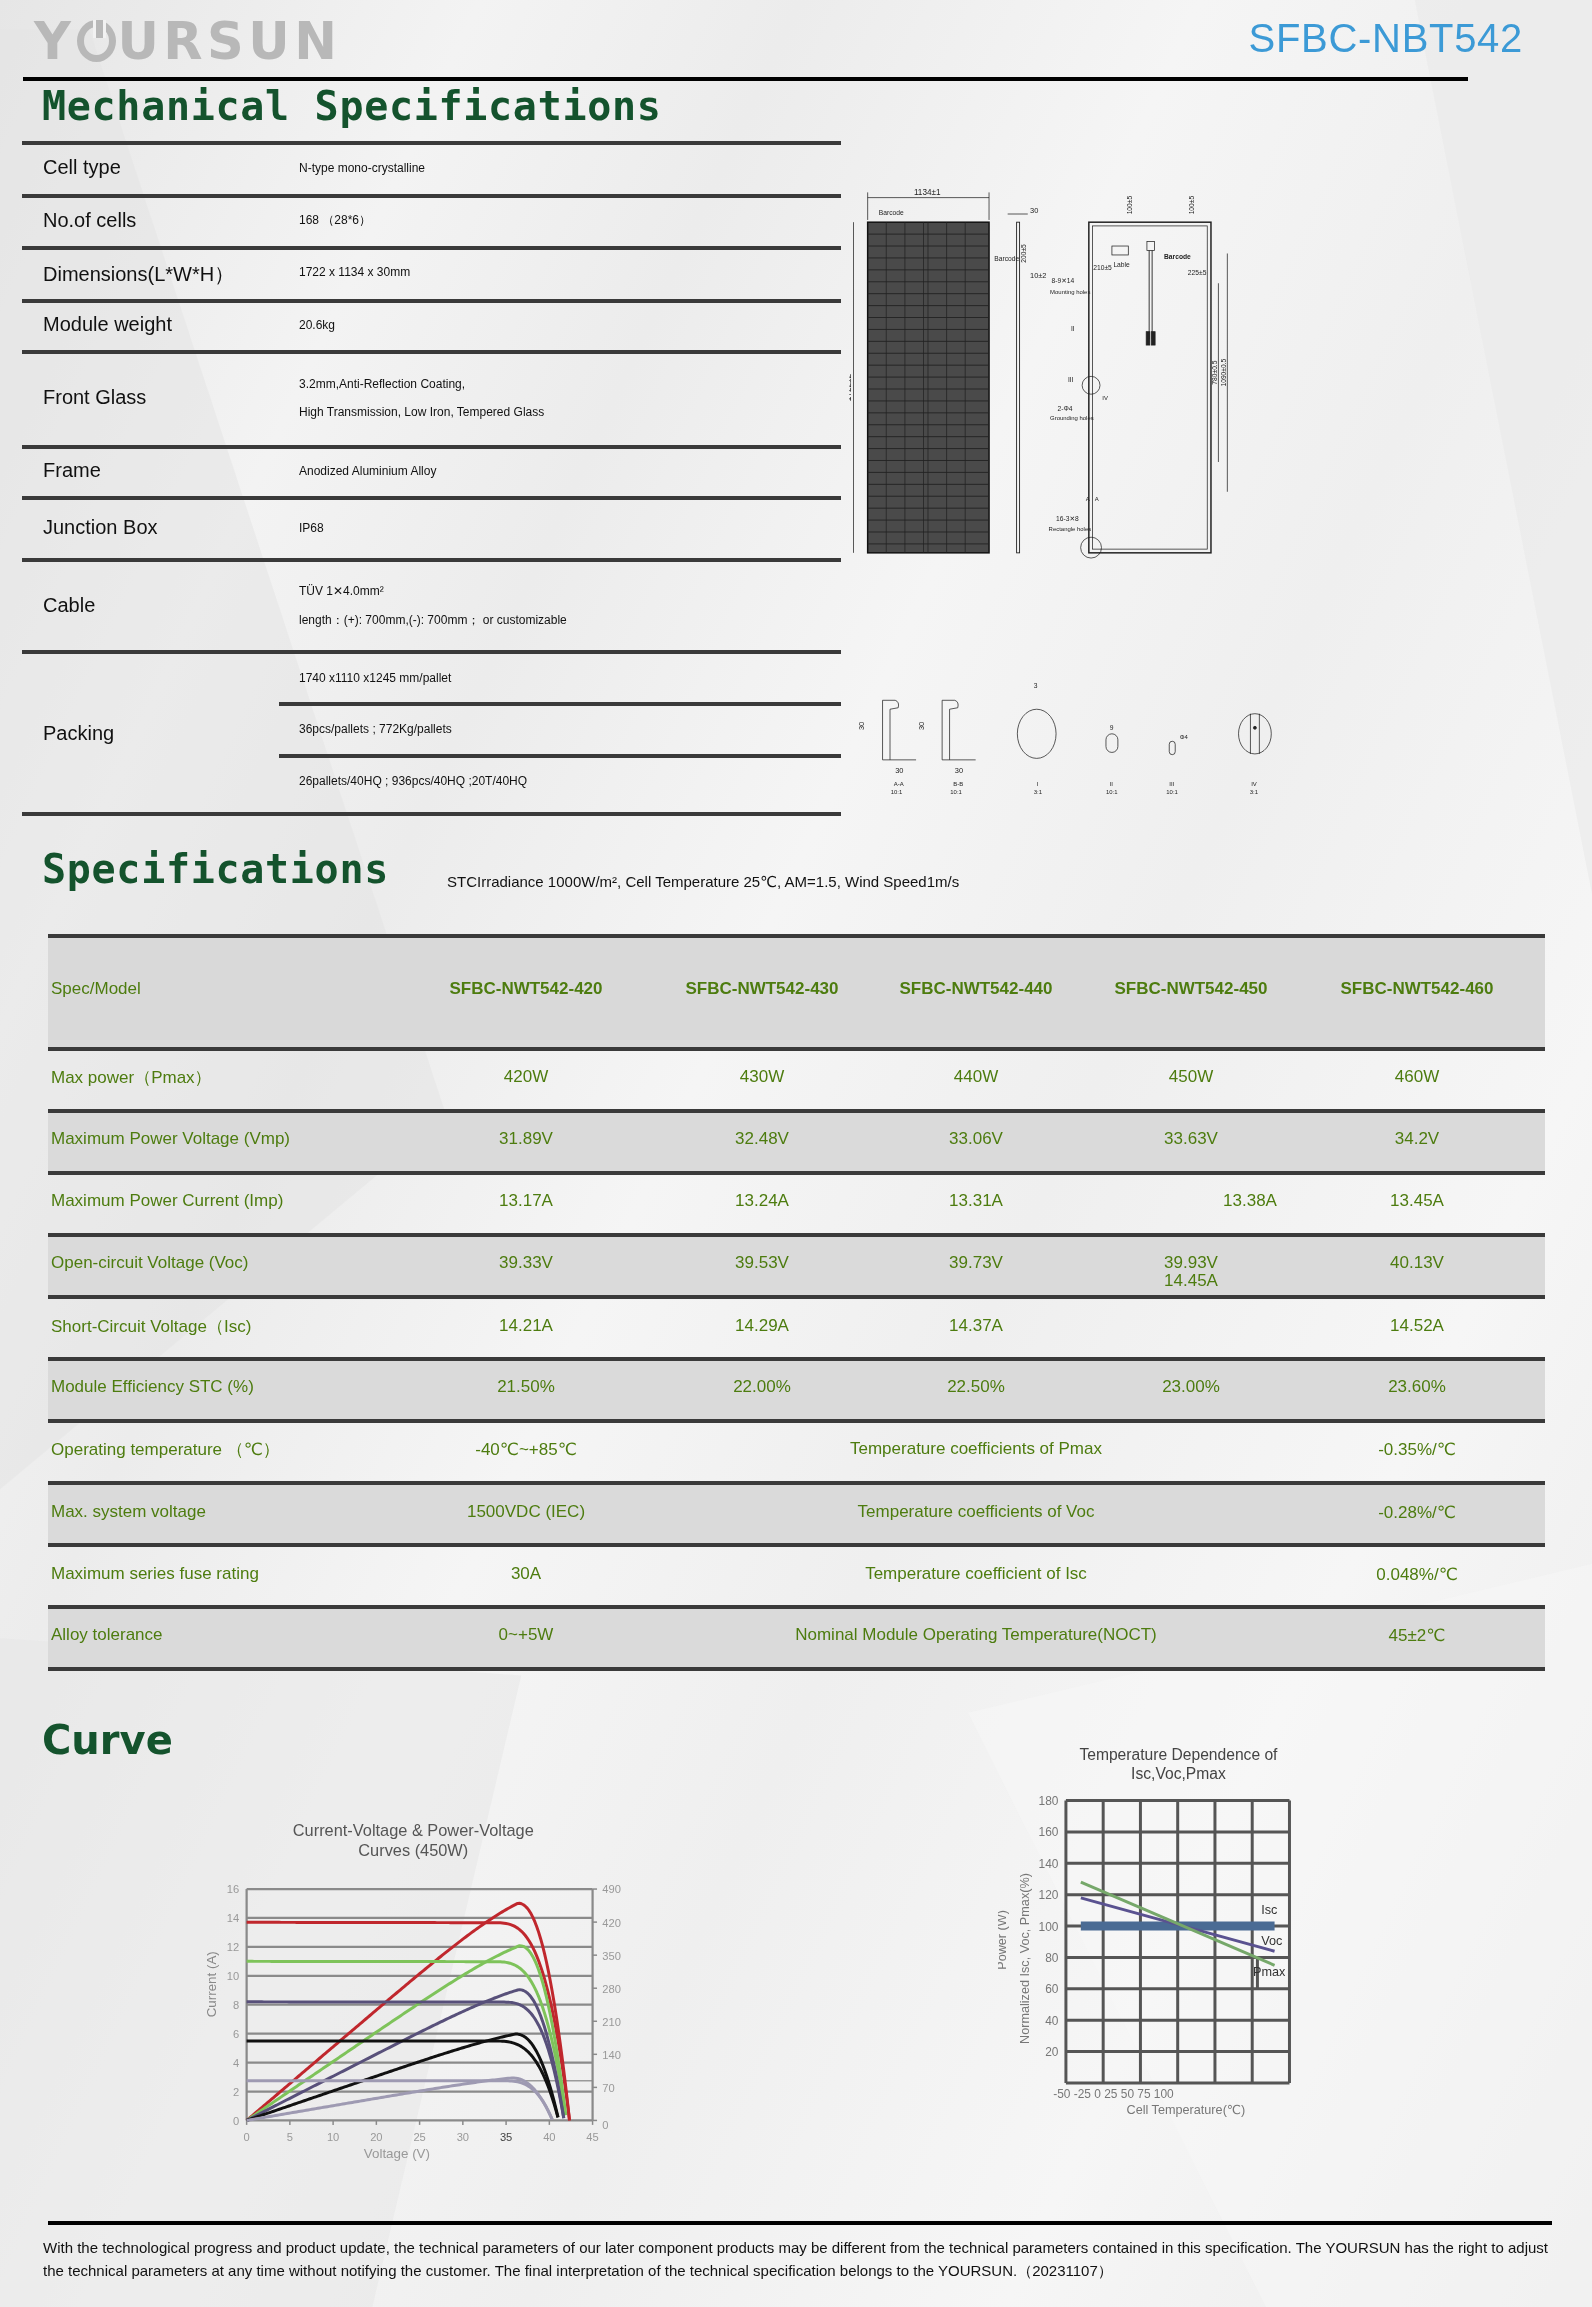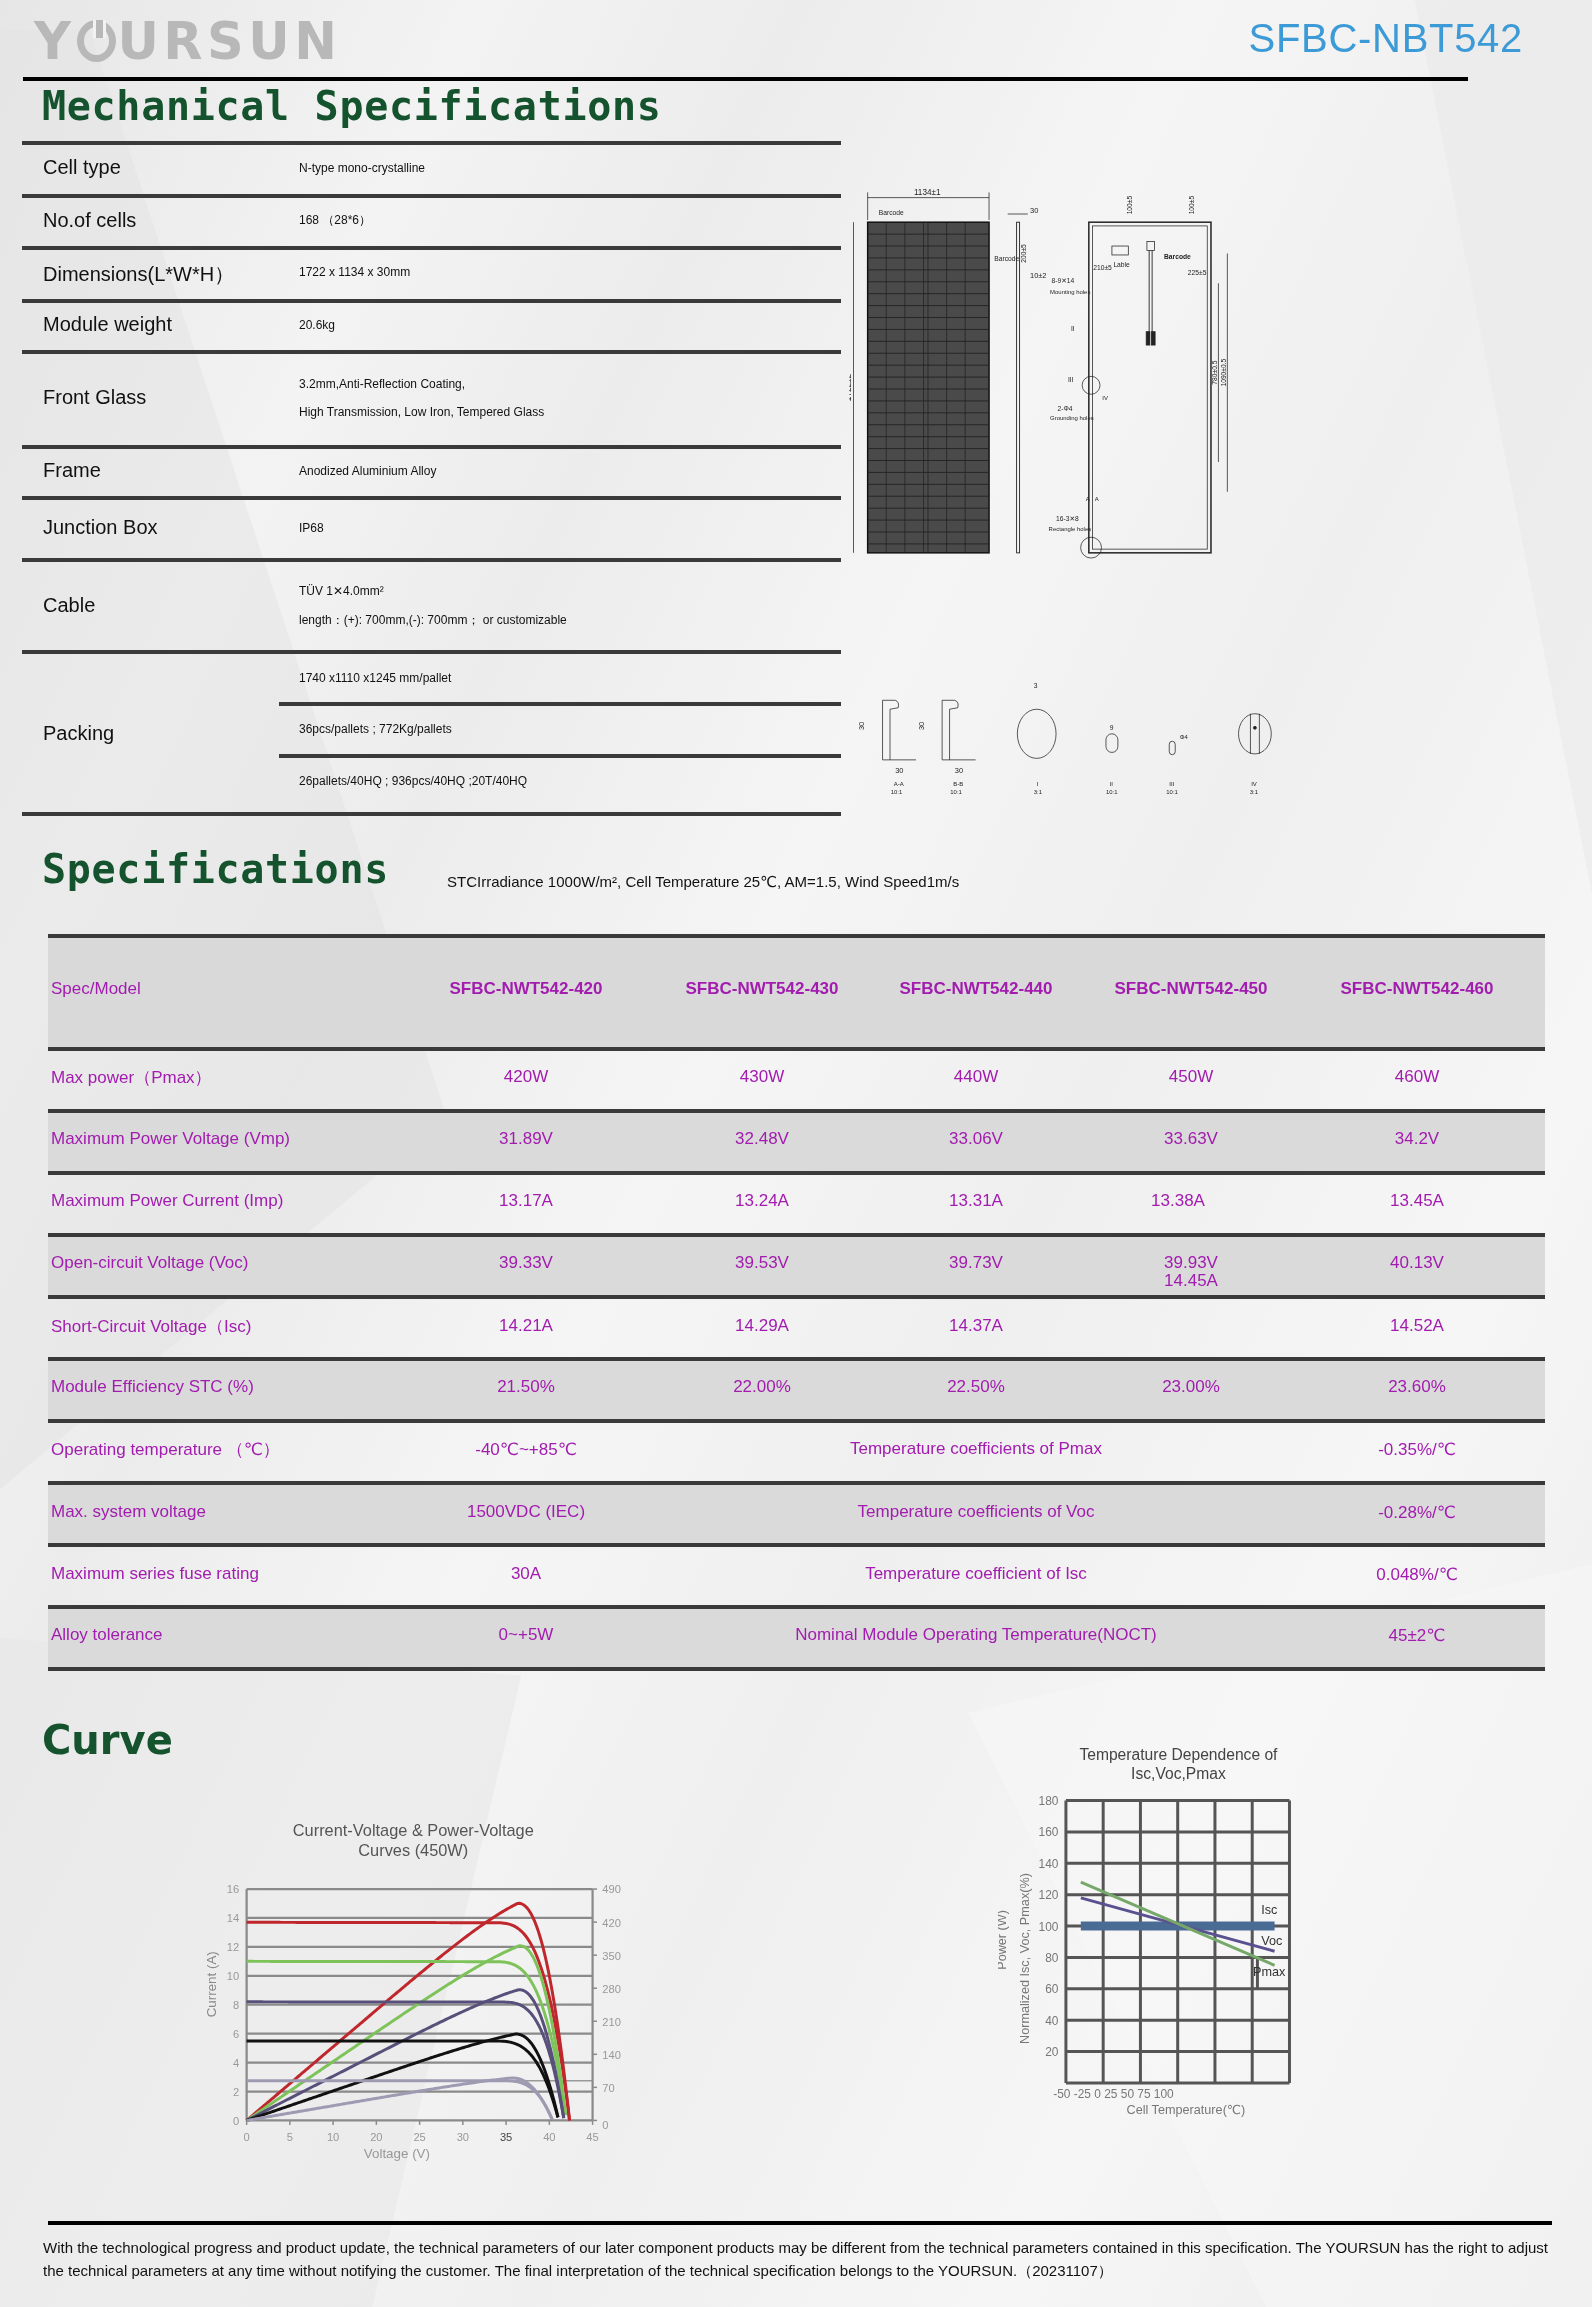--- a/index.html
+++ b/index.html
@@ -28,21 +28,21 @@
   .mech-label { position: absolute; left: 43px; font-size: 20px; color: #111; }
   .mech-value { position: absolute; left: 299px; font-size: 12px; color: #111; line-height: 28px; }
 
   
   .drawings { left: 849px; top: 179px; width: 715px; height: 633px; }
 
   
   .spec-title { left: 42px; top: 849px; font-size: 40px; letter-spacing: 0.7px; }
   .stc-note { left: 447px; top: 873px; font-size: 15px; color: #111; }
   .spec-row-bg { position: absolute; left: 48px; width: 1497px; }
-  .spec-cell { position: absolute; font-size: 17px; color: #a21caf; transform: translateY(-50%); white-space: nowrap; }
+  .spec-cell { position: absolute; font-size: 17px; color: #4d7c0f; transform: translateY(-50%); white-space: nowrap; }
   .spec-cell.c { transform: translate(-50%, -50%); text-align: center; }
   .spec-head { font-weight: bold; font-size: 17px; }
 
   
   .curve-title { left: 42px; top: 1720px; font-size: 40px; font-family: "DejaVu Sans", sans-serif; }
   .chart { position: absolute; }
   .chart text { font-family: "Liberation Sans", "DejaVu Sans", sans-serif; }
 
   
   .footer-rule { left: 48px; top: 2221px; width: 1504px; height: 3.7px; background: #000; }
@@ -276,21 +276,21 @@
   <div class="spec-cell c" style="left:526px;top:1139px">31.89V</div>
   <div class="spec-cell c" style="left:762px;top:1139px">32.48V</div>
   <div class="spec-cell c" style="left:976px;top:1139px">33.06V</div>
   <div class="spec-cell c" style="left:1191px;top:1139px">33.63V</div>
   <div class="spec-cell c" style="left:1417px;top:1139px">34.2V</div>
 
   <div class="spec-cell" style="left:51px;top:1201px">Maximum Power Current (Imp)</div>
   <div class="spec-cell c" style="left:526px;top:1201px">13.17A</div>
   <div class="spec-cell c" style="left:762px;top:1201px">13.24A</div>
   <div class="spec-cell c" style="left:976px;top:1201px">13.31A</div>
-  <div class="spec-cell c" style="left:1178px;top:1201px">13.38A</div>
+  <div class="spec-cell c" style="left:1250px;top:1201px">13.38A</div>
   <div class="spec-cell c" style="left:1417px;top:1201px">13.45A</div>
 
   <div class="spec-cell" style="left:51px;top:1263px">Open-circuit Voltage (Voc)</div>
   <div class="spec-cell c" style="left:526px;top:1263px">39.33V</div>
   <div class="spec-cell c" style="left:762px;top:1263px">39.53V</div>
   <div class="spec-cell c" style="left:976px;top:1263px">39.73V</div>
   <div class="spec-cell c" style="left:1191px;top:1263px">39.93V</div>
   <div class="spec-cell c" style="left:1417px;top:1263px">40.13V</div>
 
   <div class="spec-cell" style="left:51px;top:1326px">Short-Circuit Voltage（Isc)</div>

